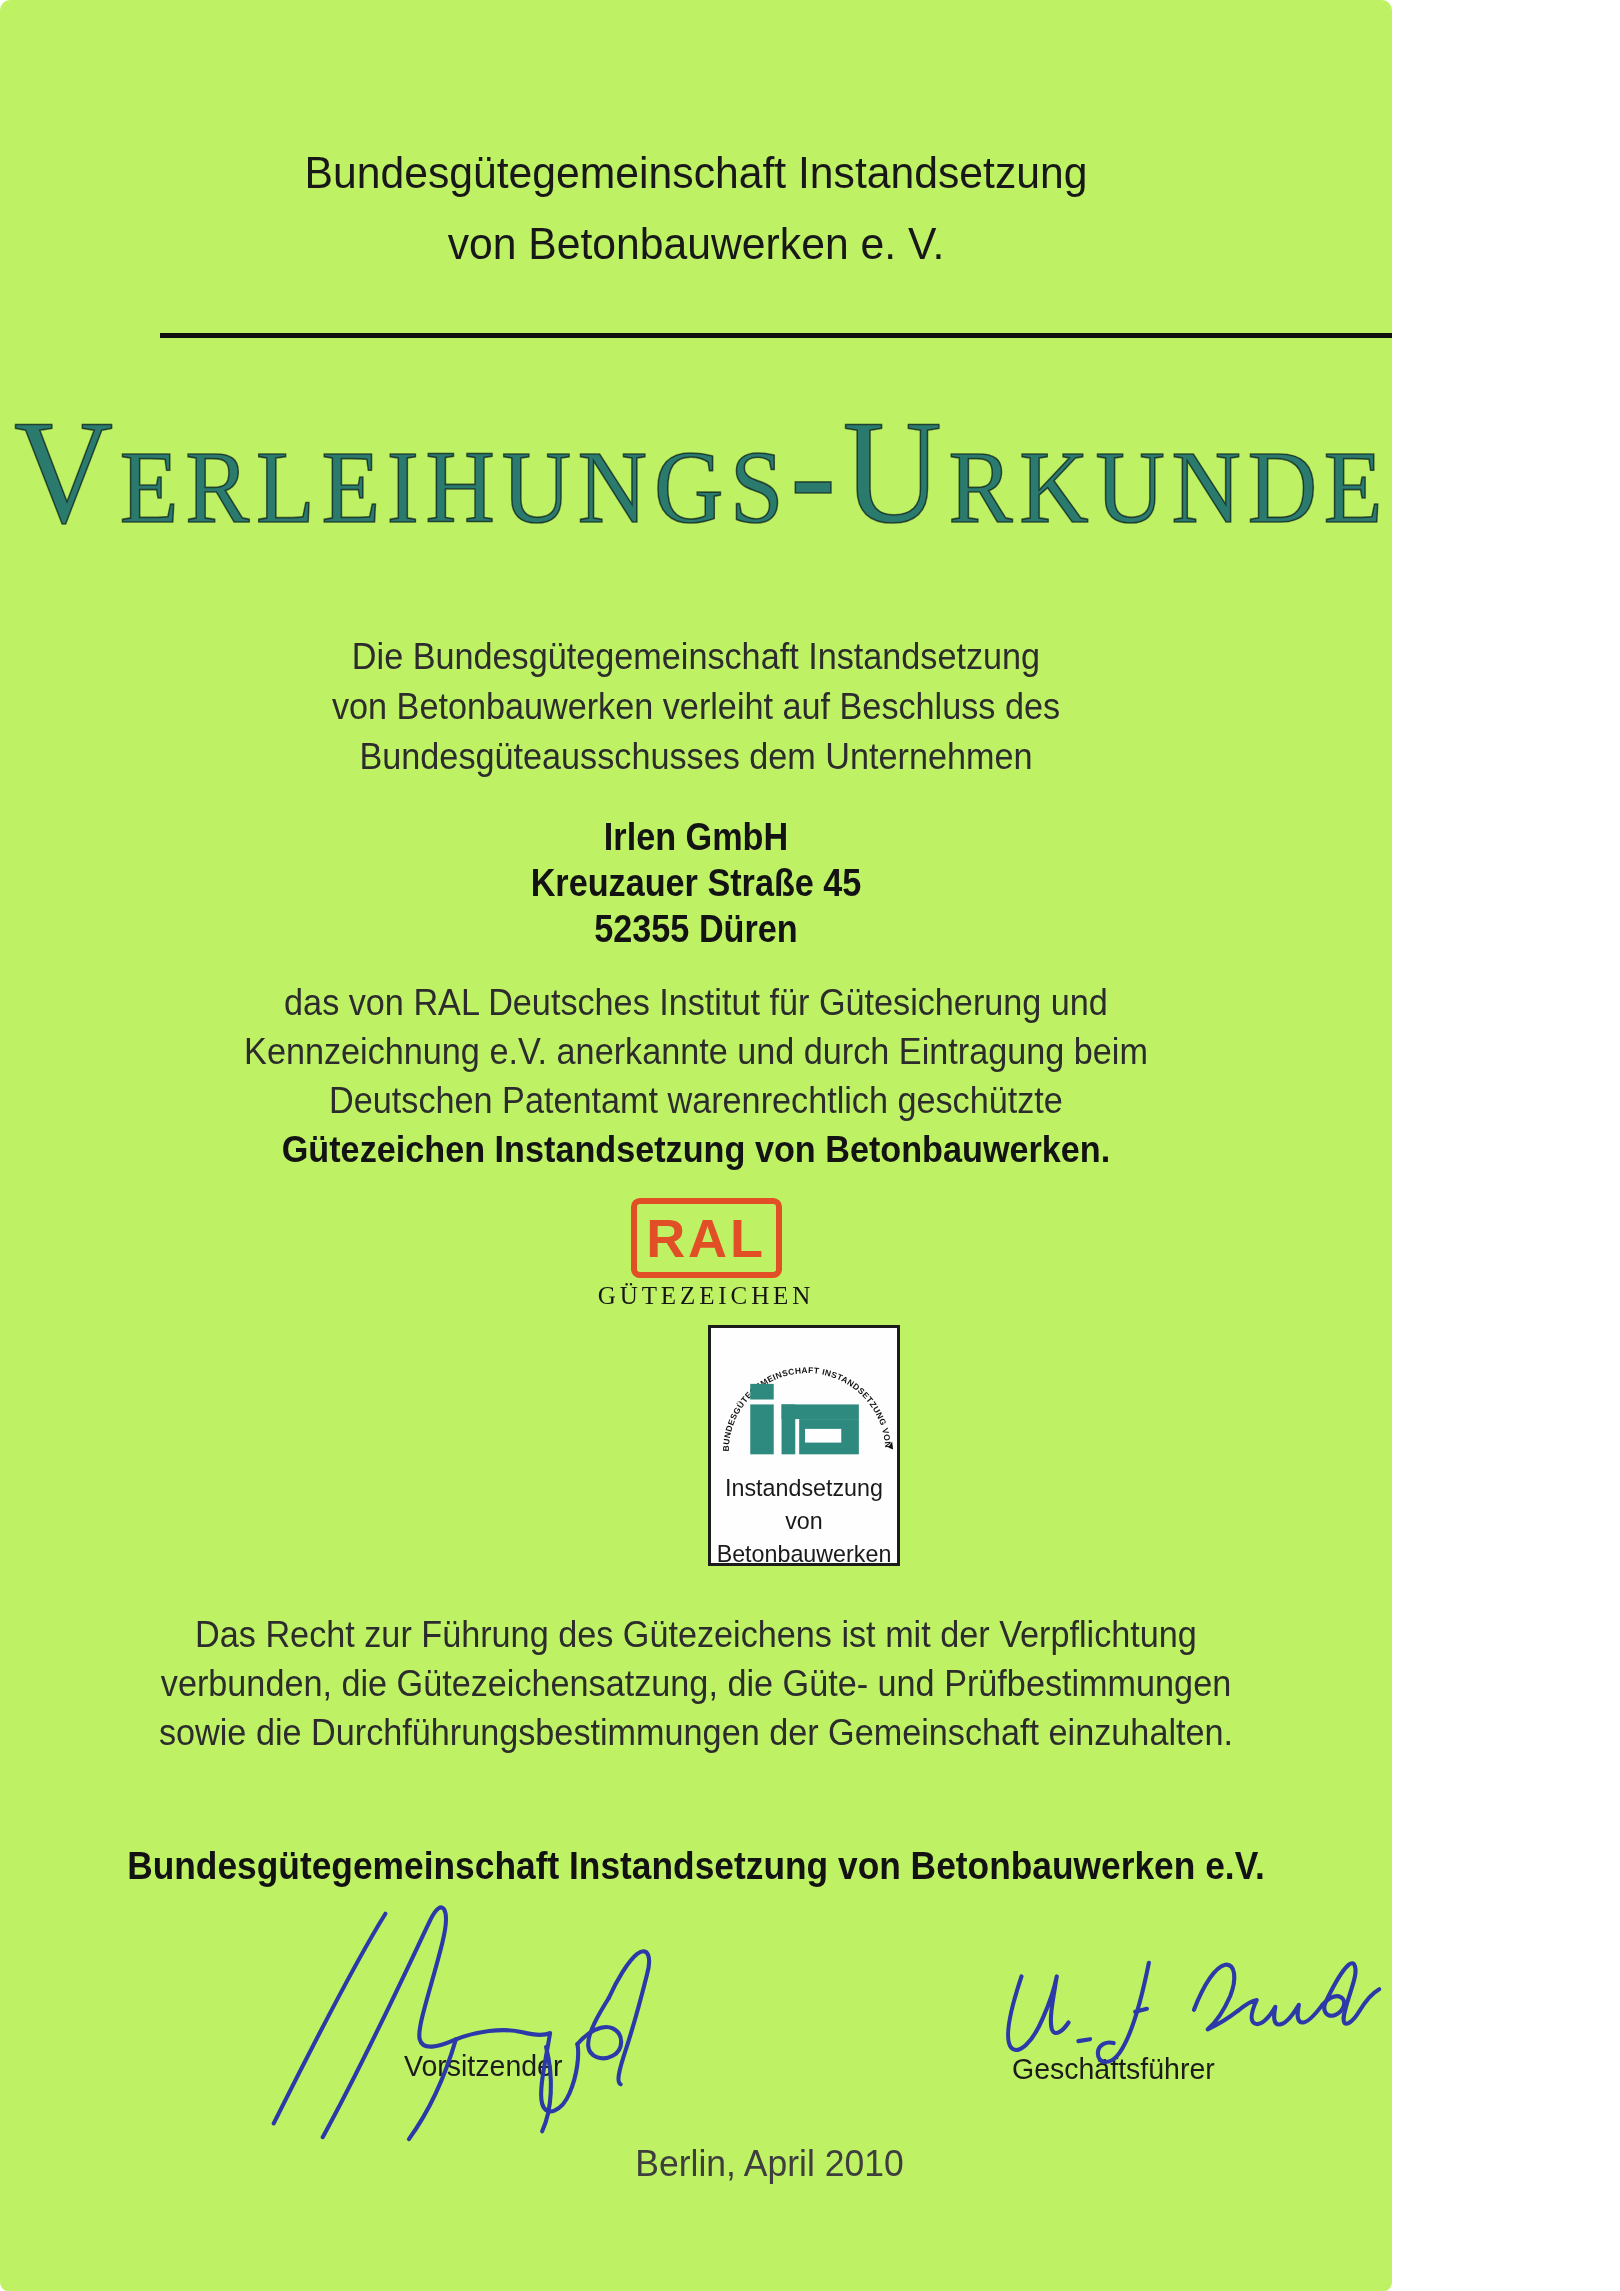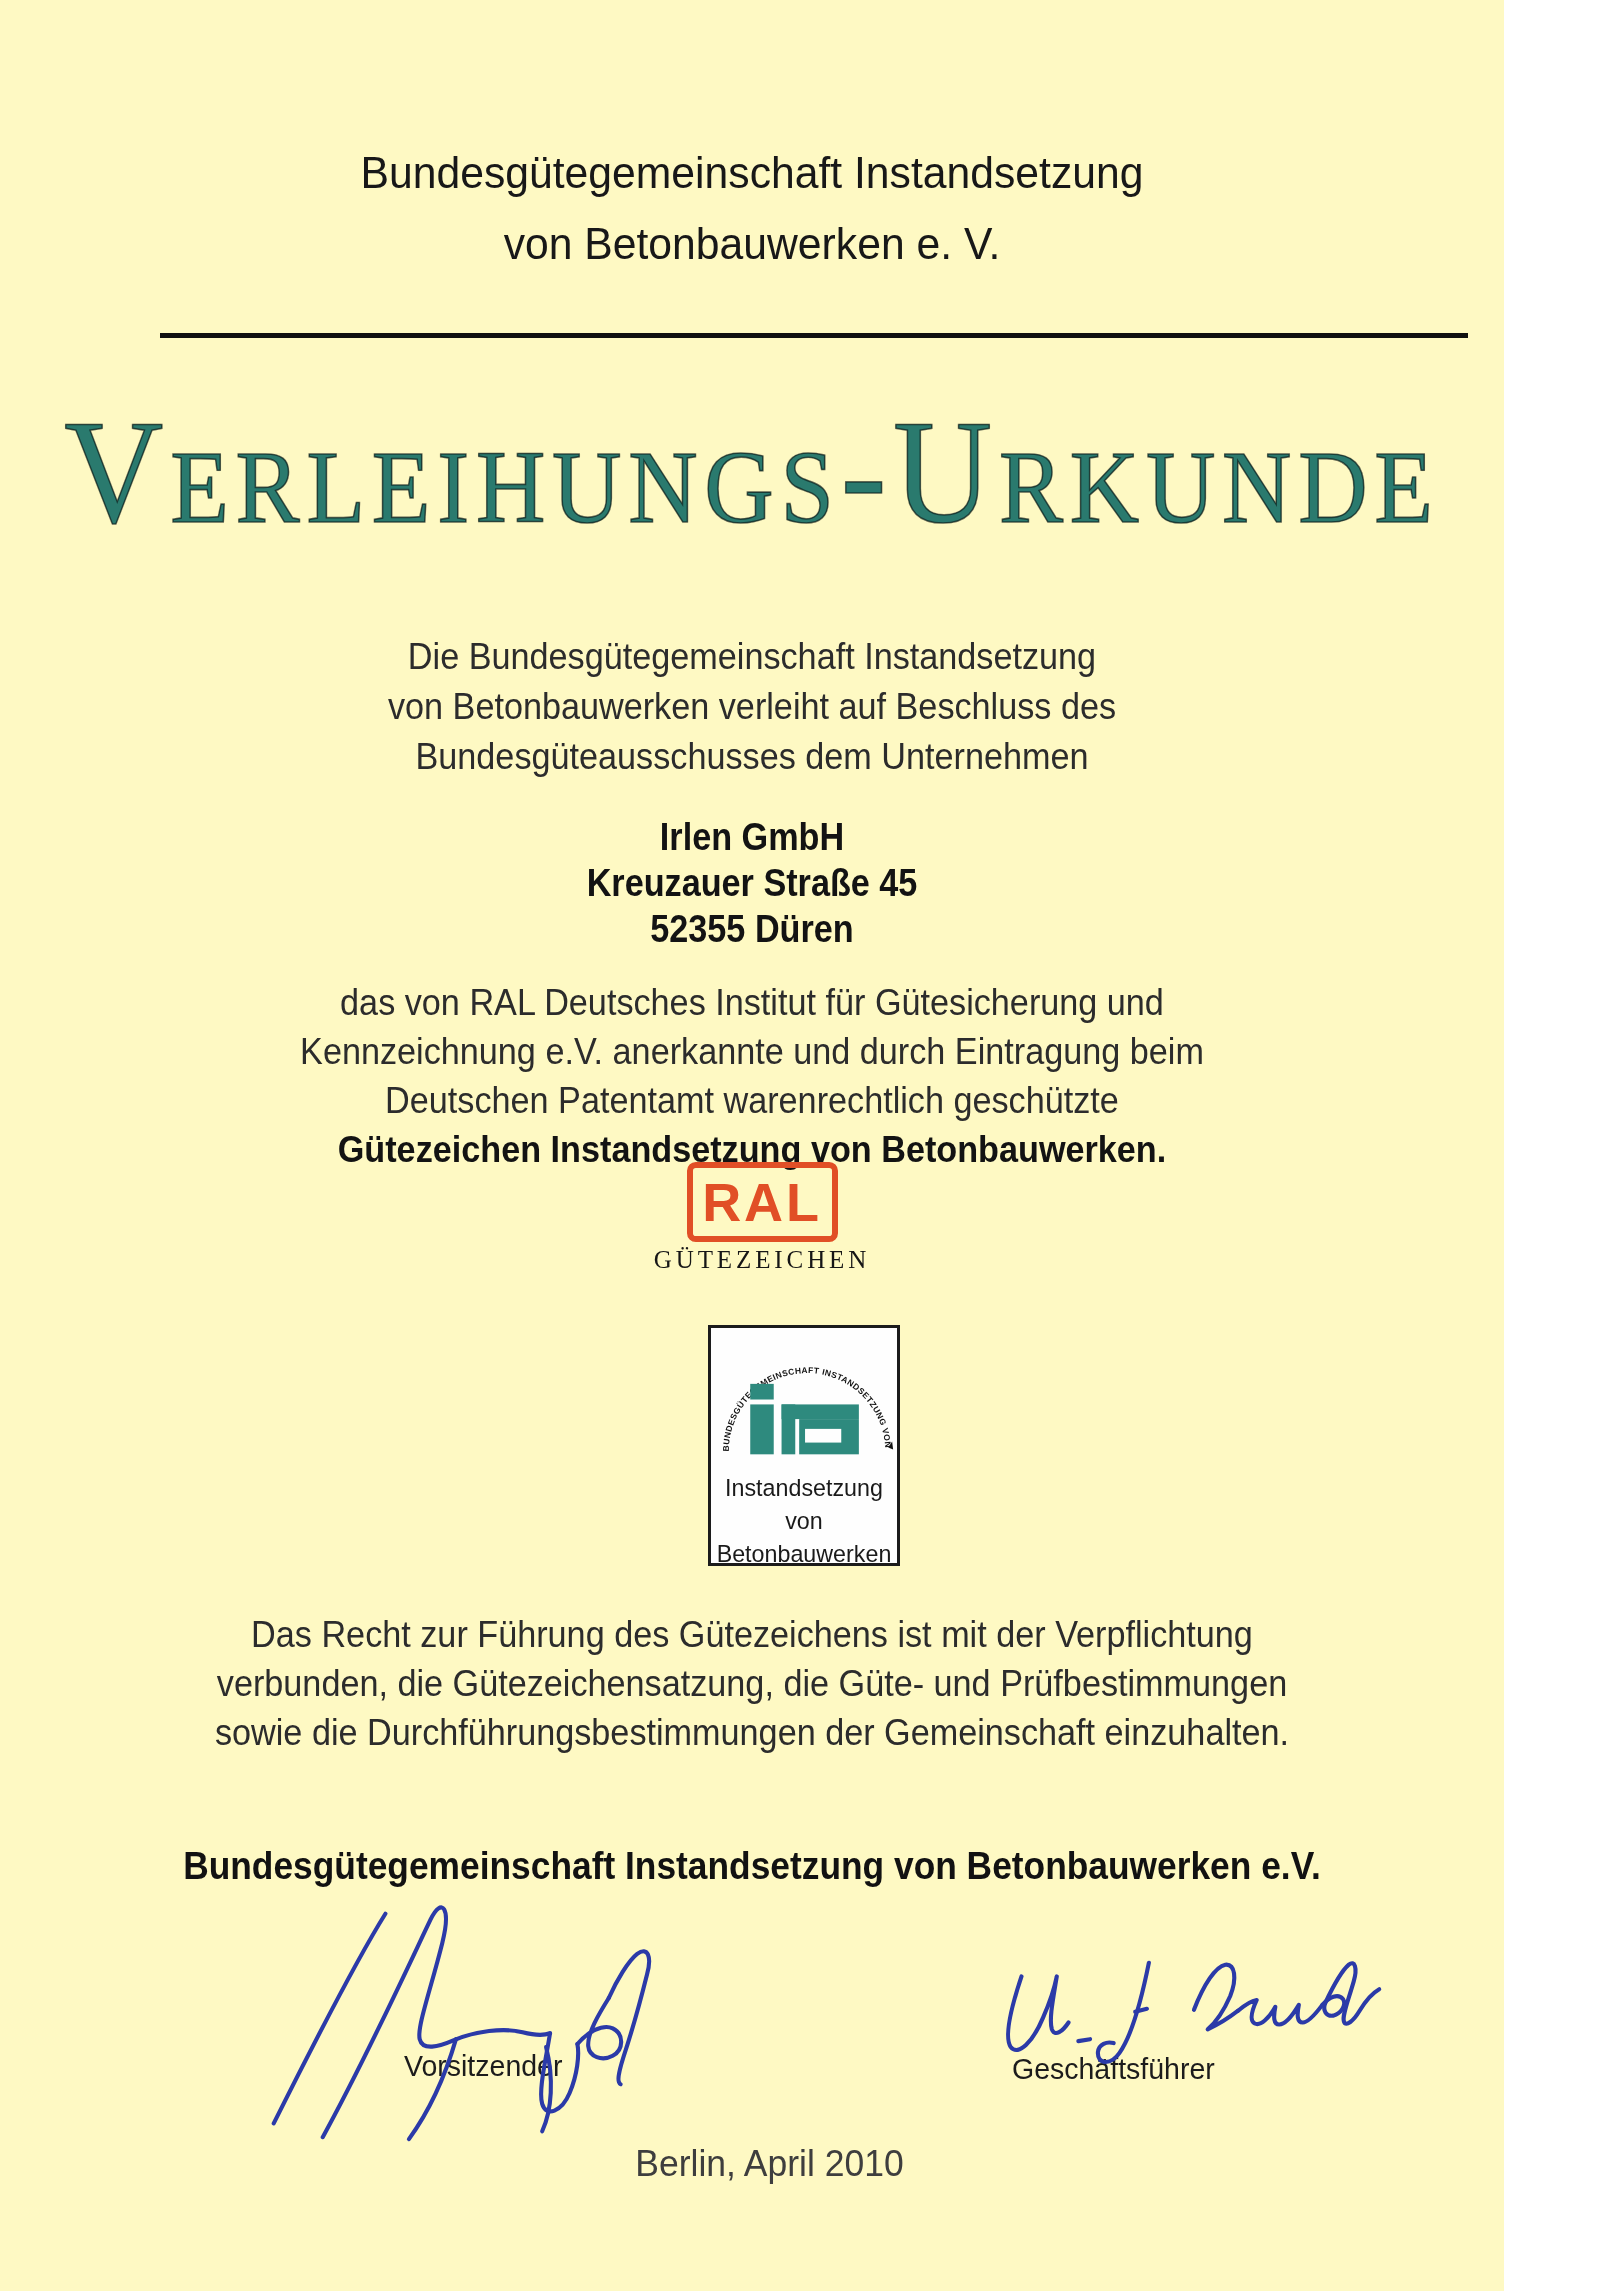--- a/index.html
+++ b/index.html
@@ -1,24 +1,25 @@
 <!DOCTYPE html>
 <html><head>
 <meta charset="utf-8">
 <style>
   * { margin: 0; padding: 0; box-sizing: border-box; }
   html, body { background: #ffffff; }
   .page {
     position: relative;
-    width: 1504px;
+    width: 1392px;
     height: 2292px;
-    background: #fef9c3;
+    background: #bef264;
     font-family: "Liberation Sans", sans-serif;
     color: #222;
     overflow: hidden;
+    border-radius: 10px;
   }
   .center { text-align: center; width: 100%; position: absolute; left: 0; }
 
   .header {
     top: 137px;
     font-size: 44px;
     line-height: 71px;
     color: #181818;
     transform: scaleX(0.97);
     transform-origin: 50% 0;
@@ -79,21 +80,21 @@
 
   .issuer {
     top: 1845px;
     font-size: 38px;
     font-weight: bold;
     color: #121212;
     transform: scaleX(0.93);
     transform-origin: 50% 0;
   }
 
-  .ral-block { top: 1162px; padding-left: 20px; }
+  .ral-block { top: 1198px; padding-left: 20px; }
   .ral-box {
     display: inline-block;
     width: 151px;
     height: 80px;
     border: 6.9px solid #e14f26;
     border-radius: 8.8px;
     line-height: 69px;
     font-size: 54px;
     font-weight: bold;
     letter-spacing: 2.9px;

